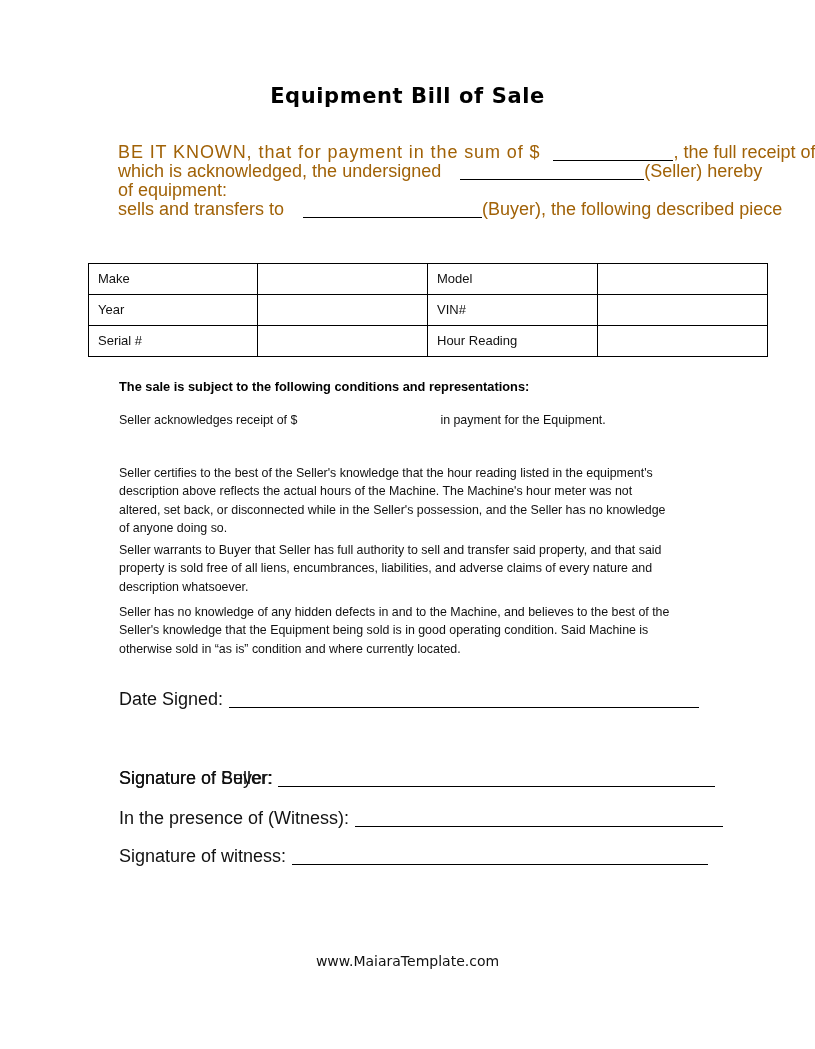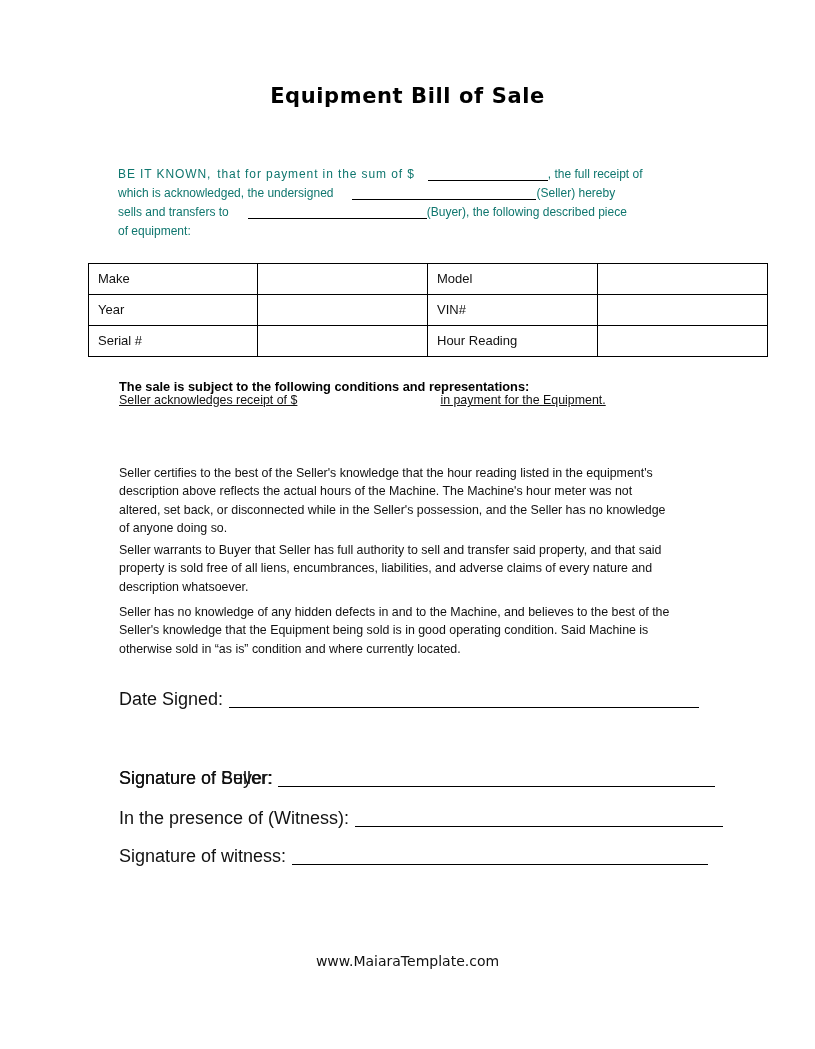--- a/index.html
+++ b/index.html
@@ -33,25 +33,25 @@
     font-weight: bold;
     font-size: 21px;
     letter-spacing: 0.6px;
     color: #000;
   }
 
   
   .intro {
     position: absolute;
     left: 118px;
-    top: 165px;
+    top: 143px;
     width: 556px;
-    font-size: 12px;
+    font-size: 18px;
     line-height: 19px;
-    color: #0f766e;
+    color: #a16207;
   }
   .intro .ln {
     white-space: nowrap;
     height: 19px;
   }
   .intro .wide {
     letter-spacing: 0.9px;
   }
   .intro .sp {
     display: inline-block;
@@ -95,21 +95,21 @@
     white-space: nowrap;
   }
   .para {
     position: absolute;
     left: 119px;
     width: 553px;
     font-size: 12.4px;
     line-height: 18.4px;
     color: #111;
   }
-  .para.p-receipt  { top: 391px; text-decoration: underline; }
+  .para.p-receipt  { top: 411px; }
   .para.p-hours    { top: 464px; }
   .para.p-warrants { top: 541px; }
   .para.p-defects  { top: 603px; }
 
   .p-receipt .row1 { white-space: nowrap; }
   .gap-blank { display: inline-block; }
 
   
   .sig {
     position: absolute;
@@ -151,24 +151,24 @@
   <div class="doc-title">Equipment Bill of Sale</div>
 
   <div class="intro">
     <div class="ln">
       <span class="wide">BE IT KNOWN,</span><span class="sp" style="width:6px"></span><span class="wide">that for payment in the sum of $</span><span class="rule" style="width:120px; margin-left:13px;"></span><span>, the full receipt of</span>
     </div>
     <div class="ln">
       <span>which is acknowledged, the undersigned</span><span class="rule" style="width:184px; margin-left:19px;"></span><span>(Seller) hereby</span>
     </div>
     <div class="ln">
+      <span>of equipment:</span>
+    </div>
+    <div class="ln">
       <span>sells and transfers to</span><span class="rule" style="width:179px; margin-left:19px;"></span><span>(Buyer), the following described piece</span>
-    </div>
-    <div class="ln">
-      <span>of equipment:</span>
     </div>
   </div>
 
   <table class="equip-table">
     <tbody>
       <tr>
         <td class="lbl-a">Make</td>
         <td class="val-a"></td>
         <td class="lbl-b">Model</td>
         <td class="val-b"></td>

